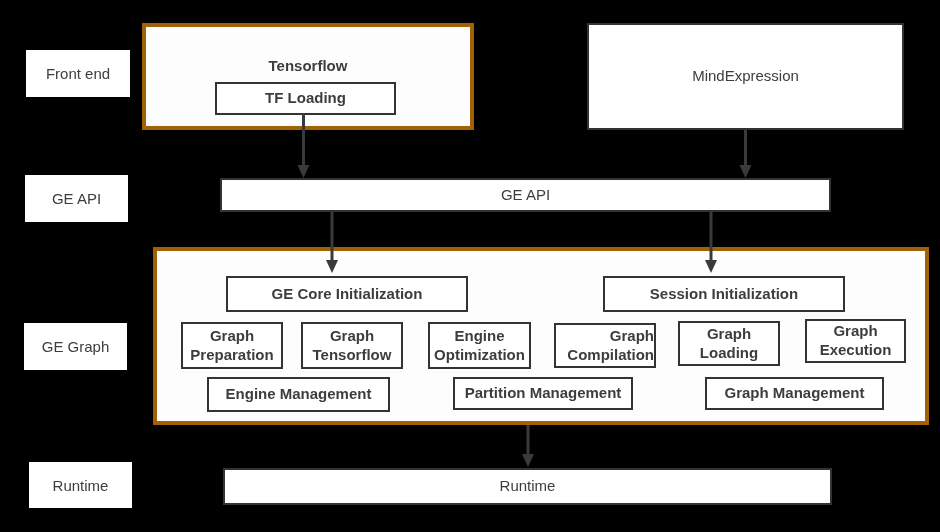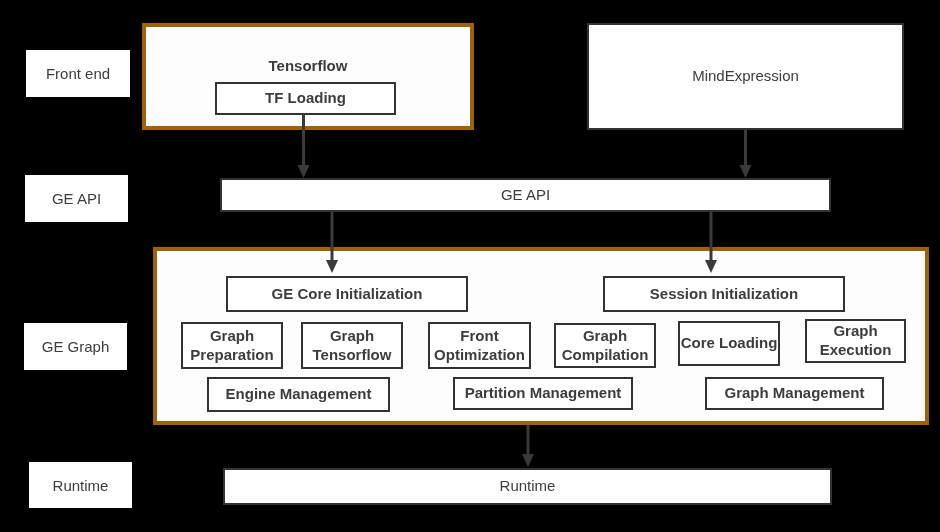--- a/index.html
+++ b/index.html
@@ -78,23 +78,23 @@
 
   <div class="box" style="left:220px; top:178px; width:611px; height:34px;">GE API</div>
 
   <div class="panel" style="left:141px; top:247px; width:776px; height:178px;margin-left:12px;">
 
     <div class="box" style="left:69px; top:25px; width:242px; height:36px;">GE Core Initialization</div>
     <div class="box" style="left:24px; top:71px; width:102px; height:47px;">Graph Preparation</div>
 
     <div class="box" style="left:446px; top:25px; width:242px; height:36px;">Session Initialization</div>
     <div class="box" style="left:144px; top:71px; width:102px; height:47px;">Graph Tensorflow</div>
-    <div class="box" style="left:271px; top:71px; width:103px; height:47px;">Front Optimization</div>
-    <div class="box" style="left:397px; top:72px; width:102px; height:45px;">Graph Compilation</div>
-    <div class="box" style="left:521px; top:70px; width:102px; height:45px;">Core Loading</div>
+    <div class="box" style="left:271px; top:71px; width:103px; height:47px;">Engine Optimization</div>
+    <div class="box" style="left:397px; top:72px; width:102px; height:45px;text-align:right;">Graph Compilation</div>
+    <div class="box" style="left:521px; top:70px; width:102px; height:45px;">Graph Loading</div>
     <div class="box" style="left:648px; top:68px; width:101px; height:44px;">Graph Execution</div>
 
     <div class="box" style="left:50px; top:126px; width:183px; height:35px;">Engine Management</div>
     <div class="box" style="left:296px; top:126px; width:180px; height:33px;">Partition Management</div>
     <div class="box" style="left:548px; top:126px; width:179px; height:33px;">Graph Management</div>
   </div>
 
   <div class="box" style="left:223px; top:468px; width:609px; height:37px;">Runtime</div>
 
   <svg class="arrow-overlay" viewBox="0 0 940 532" xmlns="http://www.w3.org/2000/svg">

